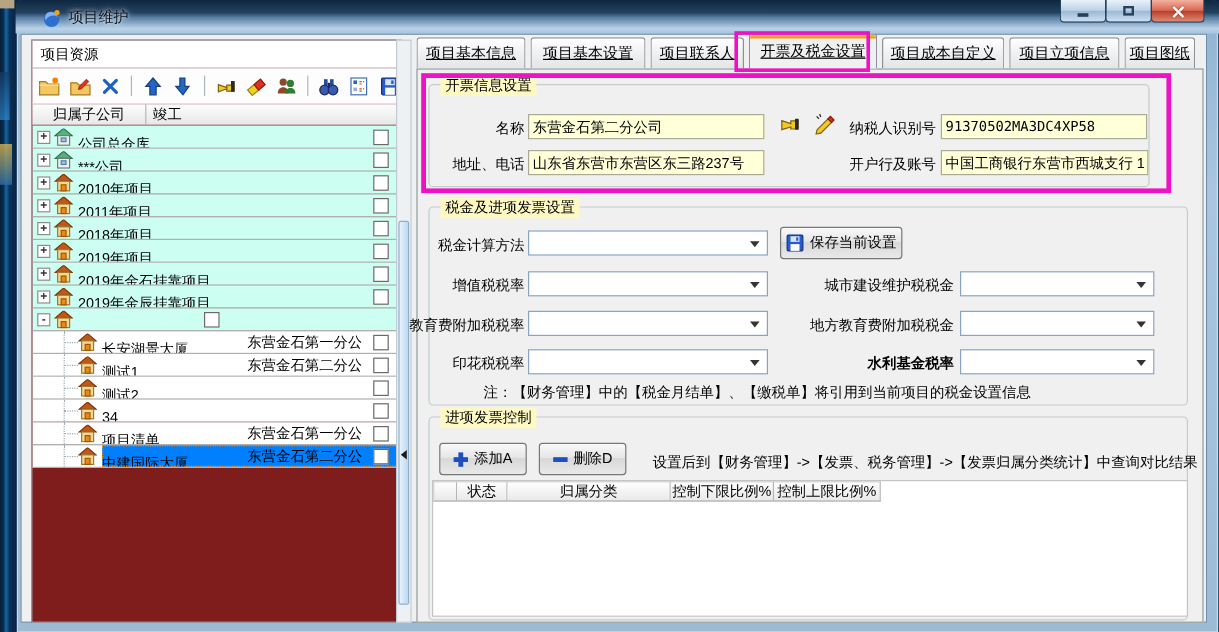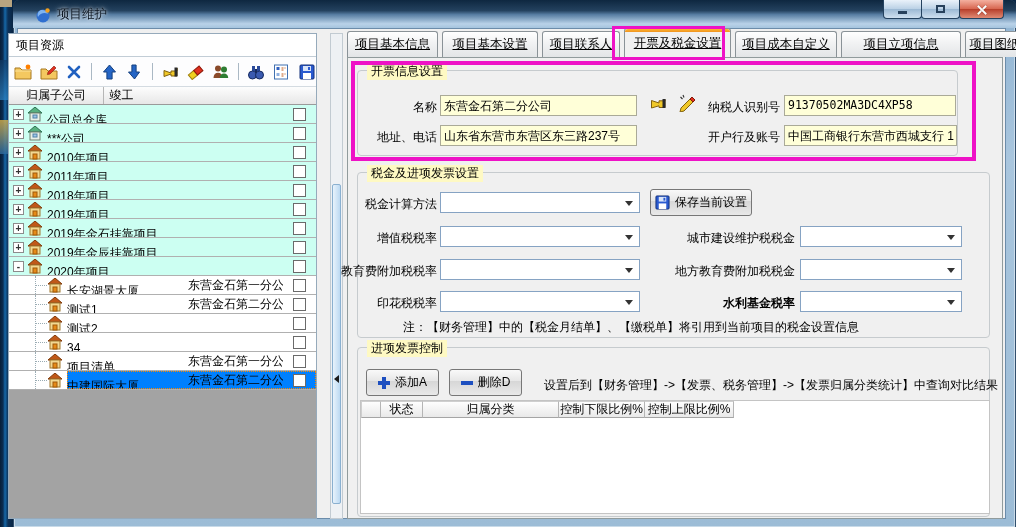--- a/index.html
+++ b/index.html
@@ -26,21 +26,21 @@
     display:flex; align-items:center; justify-content:center; margin-left:-1px; }
   .wbtn.close { width:45px; background:linear-gradient(180deg,#f4b0a0 0%,#d86852 48%,#b8402c 52%,#e08a74 100%); }
   .g-min { width:9px; height:3px; background:#27415c; margin-top:6px; }
   .g-max { width:9px; height:8px; border:2px solid #27415c; background:transparent; }
   .g-x { position:relative; width:11px; height:11px; }
   .g-x::before,.g-x::after { content:""; position:absolute; left:5px; top:0; width:2px; height:12px; background:#fff; box-shadow:0 0 1px #702010; }
   .g-x::before { transform:rotate(45deg); } .g-x::after { transform:rotate(-45deg); }
   .client { position:absolute; left:17px; top:28px; width:989px; height:491px; background:#f0f0f0; border:1px solid #6c8caa; }
 
   
-  .lpanel { position:absolute; left:8px; top:33px; width:309px; height:486px; background:#a3a3a3; border:1px solid #96aabb; }
+  .lpanel { position:absolute; left:26px; top:33px; width:309px; height:486px; background:#7f1d1d; border:1px solid #96aabb; }
   .lp-header { height:23px; background:#fff; border-bottom:1px solid #c2cdd6; display:flex; align-items:center; padding-left:7px; }
   .toolbar { height:30px; background:#fdfdfe; border-bottom:1px solid #d4dbe1; display:flex; align-items:center; padding-left:5px; gap:7px; }
   .tbtn { width:21px; height:21px; display:flex; align-items:center; justify-content:center; }
   .tsep { width:1px; height:17px; background:#aab8c4; margin:0 1px; }
   .colheader { height:18px; display:flex; border-bottom:1px solid #9a9a9a; background:linear-gradient(180deg,#fdfdfd,#e7e7e7); }
   .colcell { display:flex; align-items:center; justify-content:center; border-right:1px solid #b6b6b6; overflow:hidden; white-space:nowrap; }
   .c-name { width:176px; } .c-sub { width:95px; } .c-done { width:35px; border-right:none; }
   .tree { height:285px; overflow:hidden; }
   .trow { position:relative; height:19px; display:flex; align-items:center; border-bottom:1px solid #b0b0b0; }
   .trow.top { background:#ccfff2; }
@@ -348,21 +348,20 @@
         </div>
       </div>
       <div class="trow top">
         <span class="expand">-</span>
         <span class="hicon"><svg width="16" height="15" viewBox="0 0 16 15">
             <polygon points="8,0 15,6 1,6" fill="#c05818" stroke="#803808"></polygon>
             <rect x="3" y="6" width="10" height="8" fill="#f2d892" stroke="#a07830"></rect>
             <rect x="6" y="9" width="4" height="5" fill="#e68a18" stroke="#a05808"></rect>
           </svg></span>
         <div class="rmain">
-          <span class="lbl">2020年项目</span>
           <span class="sub"></span>
           <span class="chk-cell">
             <span class="chk"></span>
           </span>
         </div>
       </div>
       <div class="trow child">
         <span class="hicon"><svg width="16" height="15" viewBox="0 0 16 15">
             <polygon points="8,0 15,6 1,6" fill="#c05818" stroke="#803808"></polygon>
             <rect x="3" y="6" width="10" height="8" fill="#f2d892" stroke="#a07830"></rect>
@@ -454,21 +453,21 @@
   <div class="split-arrow"></div>
 </div>
 
 <div class="rcontent"></div>
 <div class="tabbar" id="tab-bar">
     <div class="tab" style="width: 91px;">项目基本信息</div>
     <div class="tab" style="width: 96px;">项目基本设置</div>
     <div class="tab" style="width: 78px;">项目联系人</div>
     <div class="tab active" style="width: 107px;">开票及税金设置</div>
     <div class="tab" style="width: 102px;">项目成本自定义</div>
-    <div class="tab" style="width: 120px;">项目立项信息</div>
+    <div class="tab" style="width: 92px;">项目立项信息</div>
     <div class="tab" style="width: 59px;">项目图纸</div>
   </div>
 
 <div class="groupbox" style="left:357px;top:70px;width:601px;height:86px;">
   <span class="legend">开票信息设置</span>
 </div>
 <div class="flabel" style="left:387px;top:99px;width:50px;">名称</div>
 <div class="finput" style="left:440px;top:95px;width:197px;">东营金石第二分公司</div>
 <span style="position:absolute;left:648px;top:96px;"><svg width="19" height="15" viewBox="0 0 19 15">
       <path d="M17 3.5v8h-6V9.8L3.5 12V4.5L11 7V4.8h6z" fill="#f0c828" stroke="#806010"></path>

